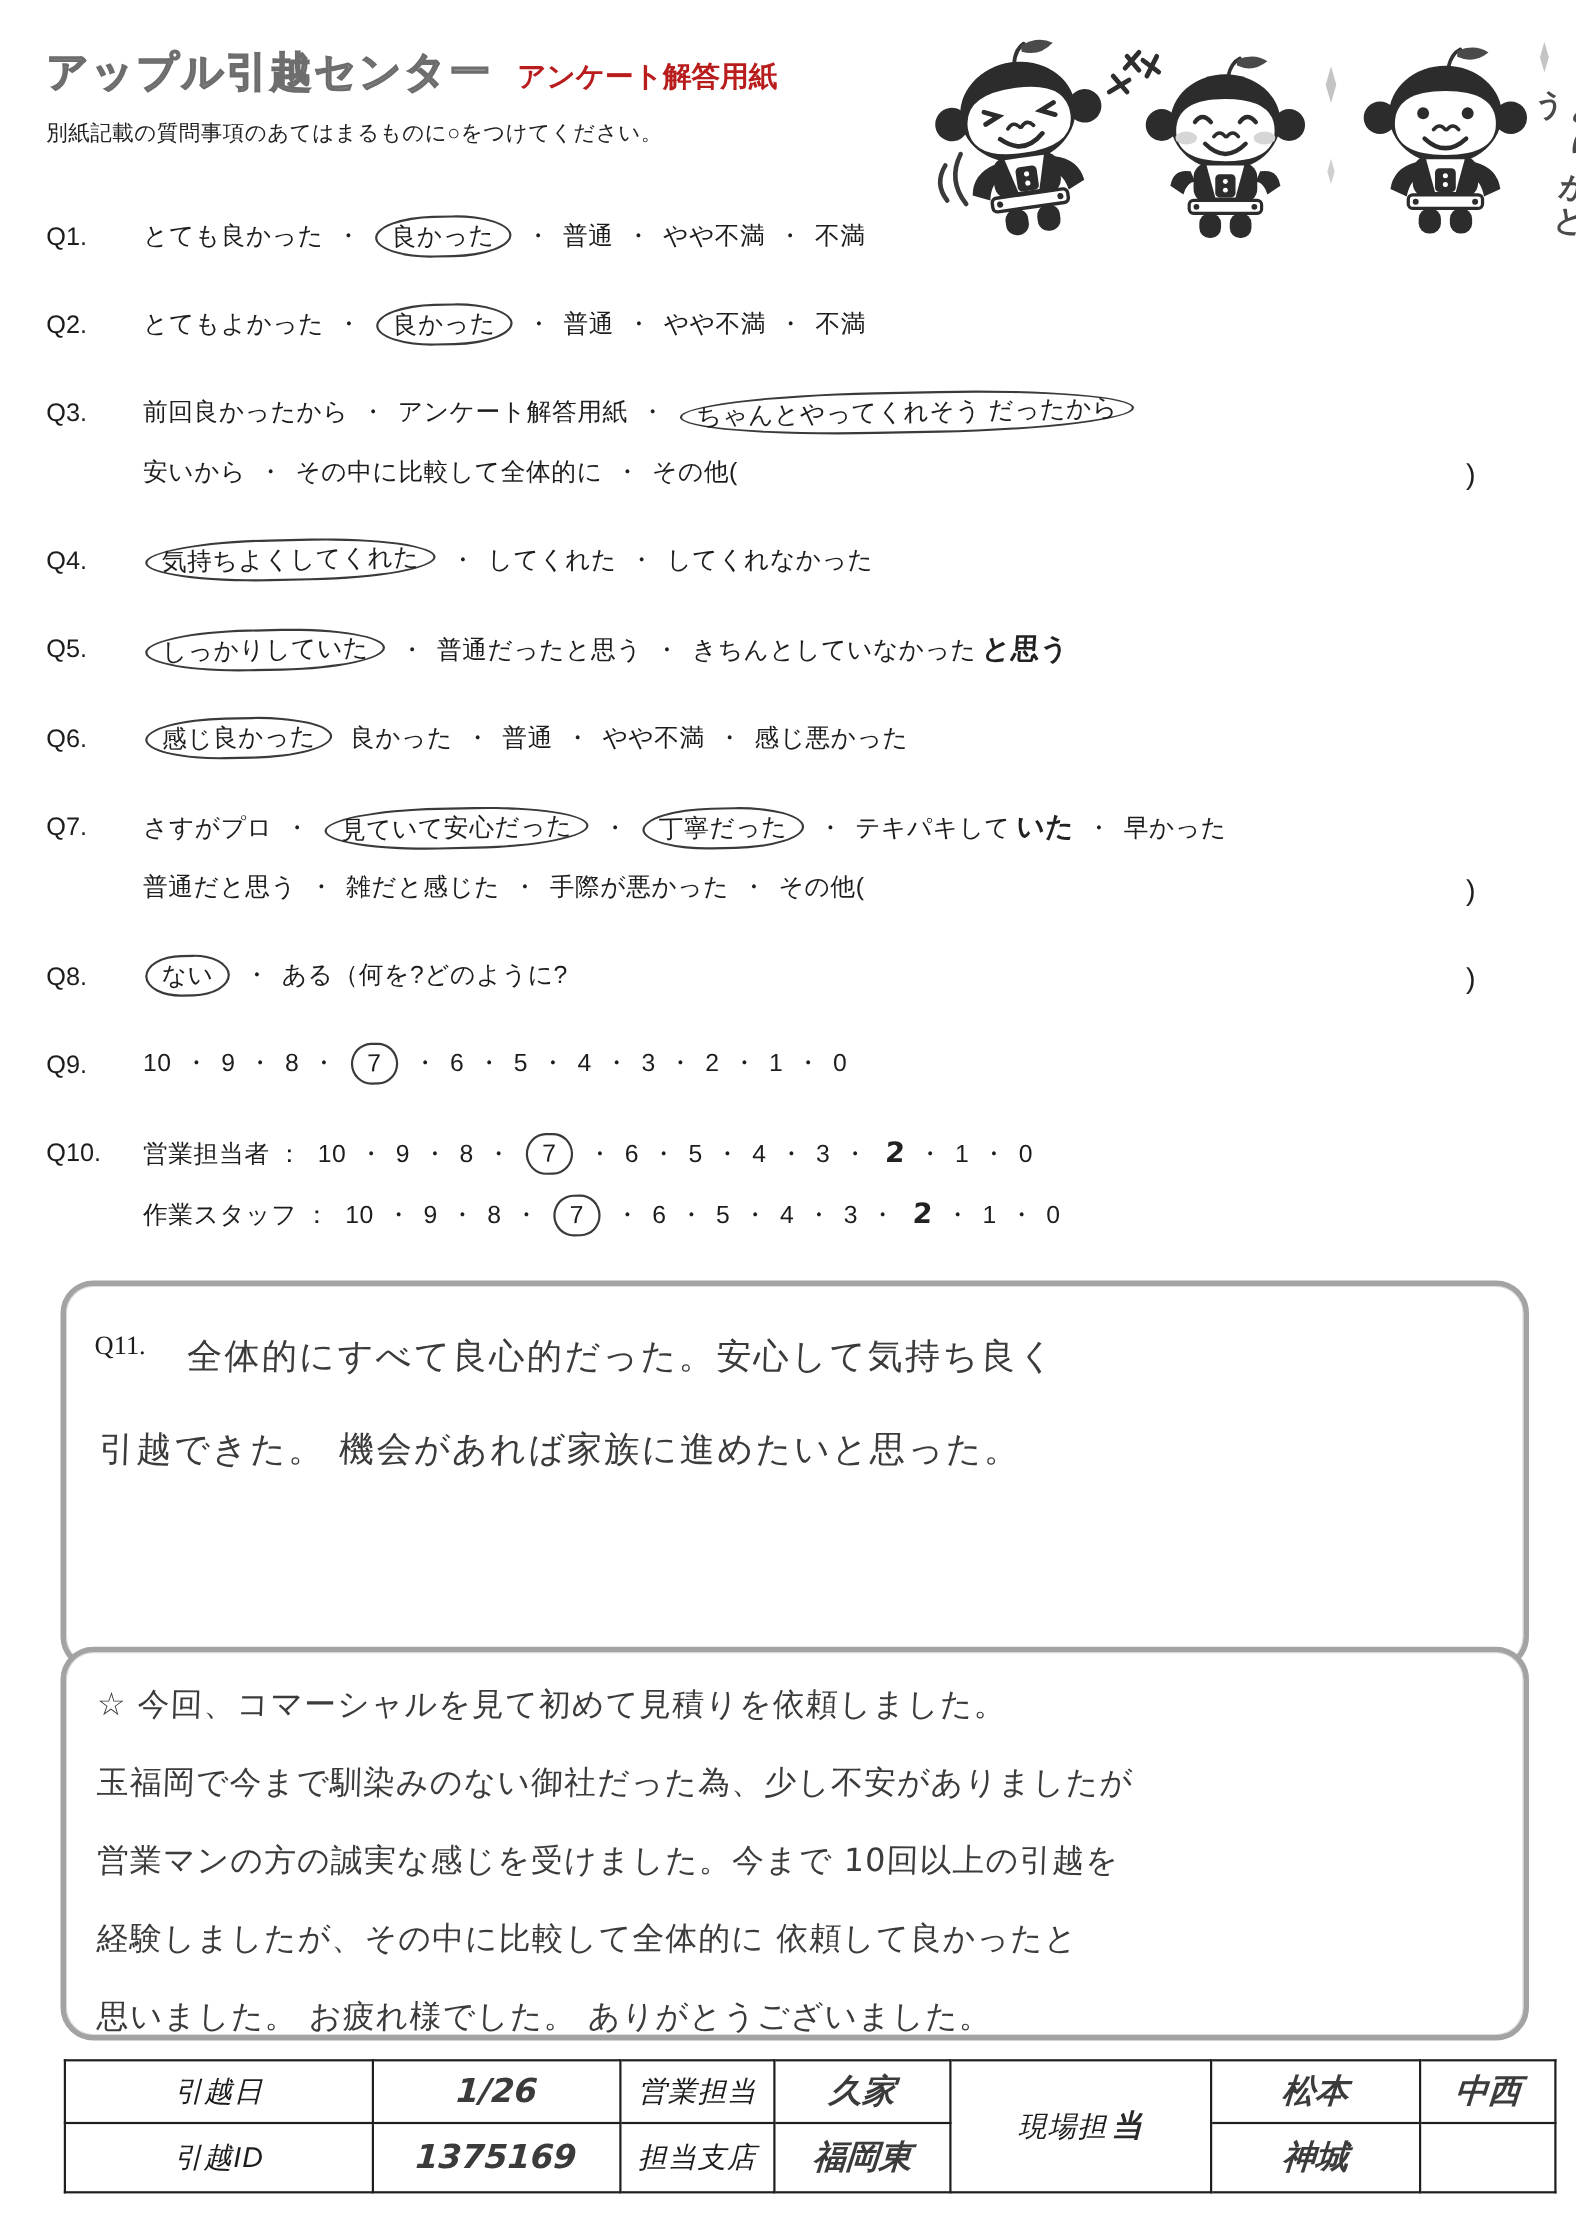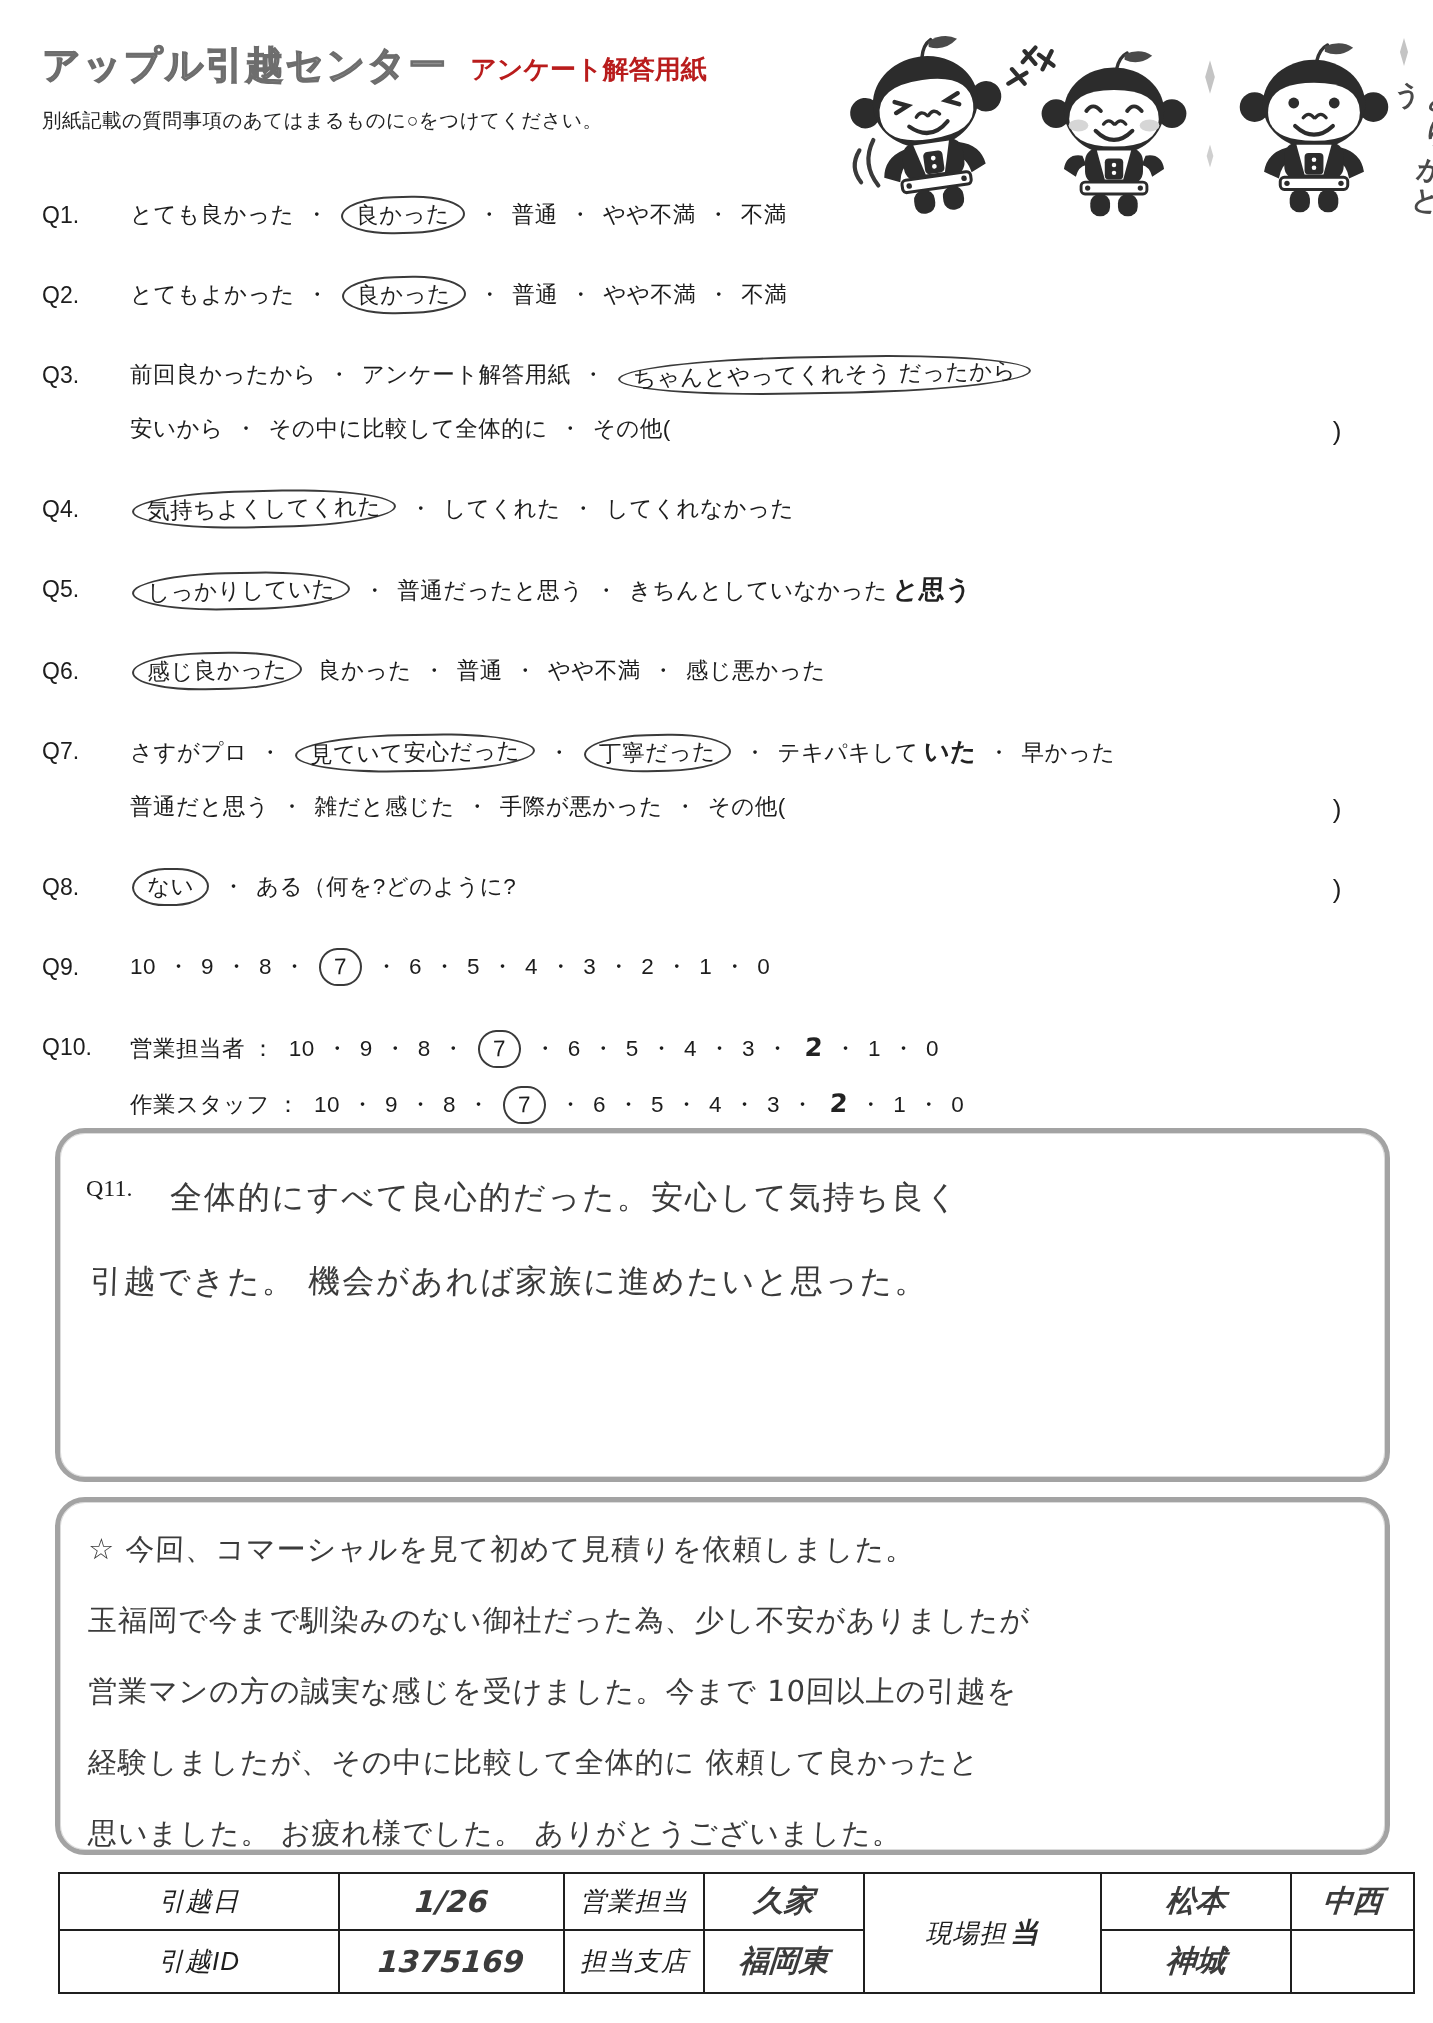--- a/index.html
+++ b/index.html
@@ -56,21 +56,21 @@
     transform:skewX(-4deg);padding-left:5px;
   }
   .tail{position:absolute;right:55px;top:2px;font-size:26px;}
   
   .comment-box{
     position:absolute;left:55px;width:1335px;background:#fff;
     border:5px solid var(--box-border);border-radius:30px;
     box-shadow:inset 0 0 0 1px #dcdcdc;
     box-sizing:border-box;
   }
-  #q11-box{top:1128px;height:354px;}
+  #q11-box{top:1164px;height:354px;}
   #free-box{top:1497px;height:358px;}
   .q11-label{
     position:absolute;left:26px;top:42px;font-size:24px;
     font-family:"Liberation Serif",serif;
   }
   .comment-lines{position:absolute;left:110px;top:22px;right:20px;}
   #free-box .comment-lines{left:28px;top:12px;}
   .hand-line{
     font-family:"DejaVu Sans",sans-serif;
     color:var(--hand);white-space:nowrap;

